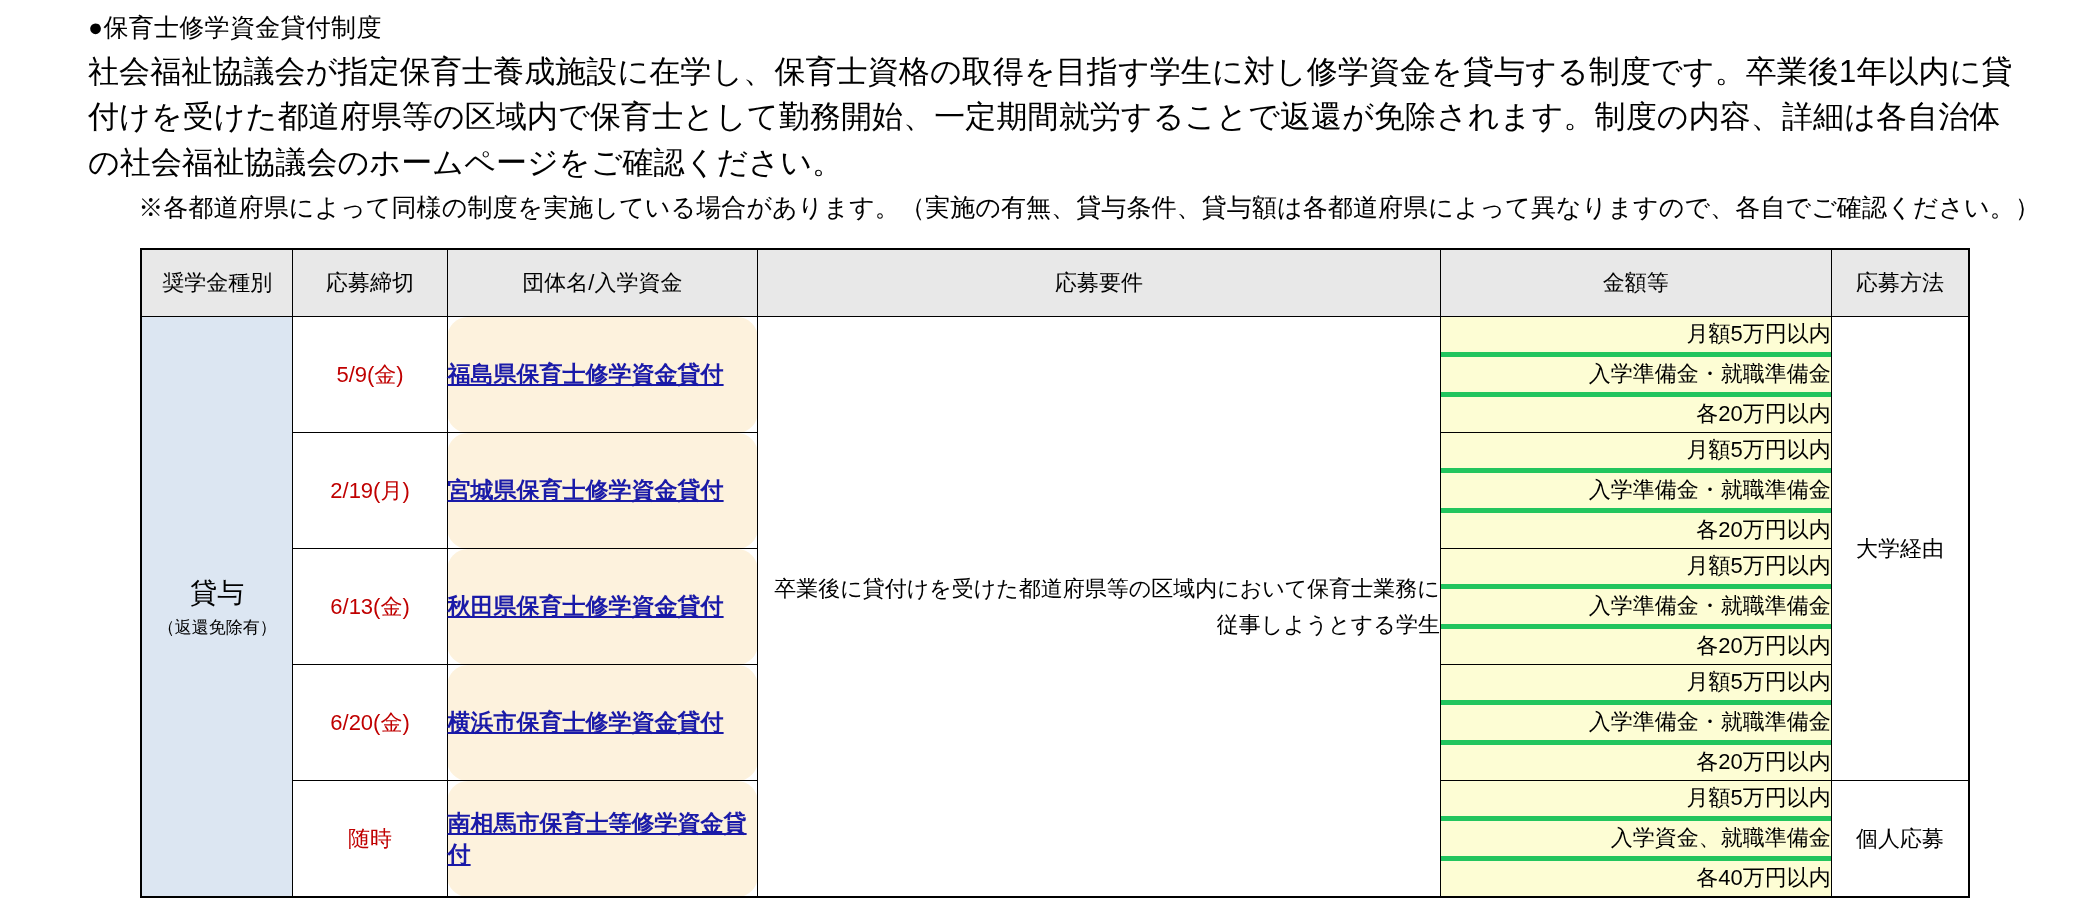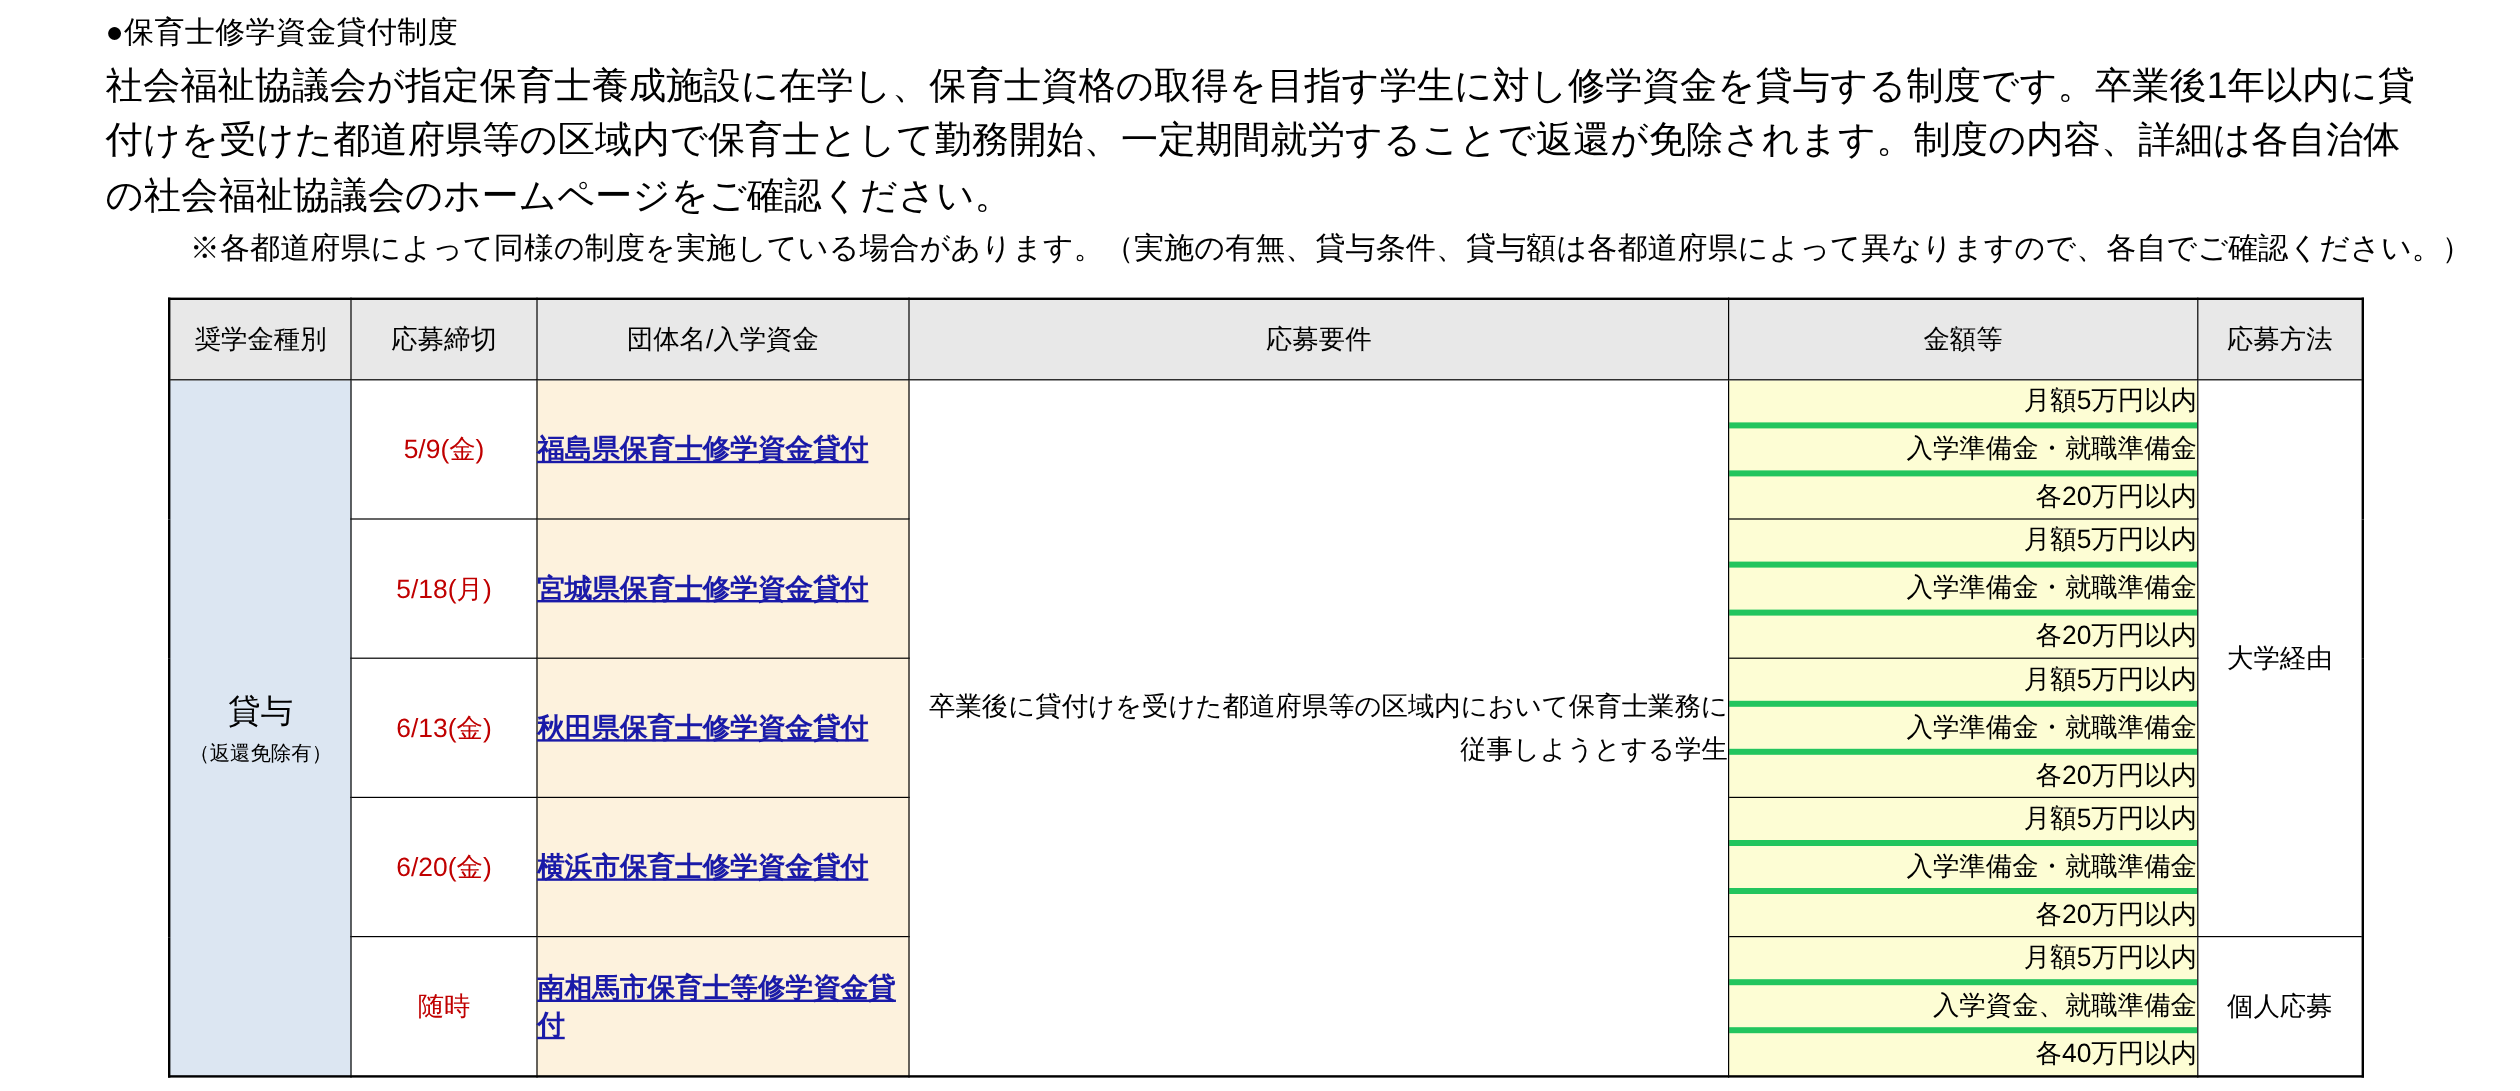--- a/index.html
+++ b/index.html
@@ -14,21 +14,21 @@
     color: #000000;
   }
   .page {
     position: relative;
     width: 2100px;
     height: 909px;
     padding: 10px 0 0 0;
   }
   .intro {
     padding-left: 88px;
-    padding-right: 40px;
+    padding-right: 60px;
   }
   .heading {
     font-size: 25px;
     line-height: 1.42;
     letter-spacing: 0.3px;
     white-space: nowrap;
   }
   .para {
     font-size: 31px;
     line-height: 1.47;
@@ -90,20 +90,21 @@
     text-align: center;
     color: #c00000;
     font-weight: bold;
     font-size: 23px;
     background: #ffffff;
   }
   td.org {
     background: #fdf2dd;
     text-align: left;
     padding-left: 14px;
+    border-radius: 21px;
   }
   td.org a {
     color: #1a1aa8;
     text-decoration: underline;
     font-weight: bold;
     font-size: 23px;
     cursor: pointer;
   }
   td.req {
     text-align: right;
@@ -179,21 +180,21 @@
           <td class="req" rowspan="5">卒業後に貸付けを受けた都道府県等の区域内において保育士業務に従事しようとする学生</td>
           <td class="amount">
             <span class="amt-line">月額5万円以内</span>
             <span class="amt-line">入学準備金・就職準備金</span>
             <span class="amt-line">各20万円以内</span>
           </td>
           <td class="method" rowspan="4">大学経由</td>
         </tr>
 
         <tr>
-          <td class="deadline">5/18(月)</td>
+          <td class="deadline">2/19(月)</td>
           <td class="org">
             <a href="#">宮城県保育士修学資金貸付</a>
           </td>
           <td class="amount">
             <span class="amt-line">月額5万円以内</span>
             <span class="amt-line">入学準備金・就職準備金</span>
             <span class="amt-line">各20万円以内</span>
           </td>
         </tr>
 

